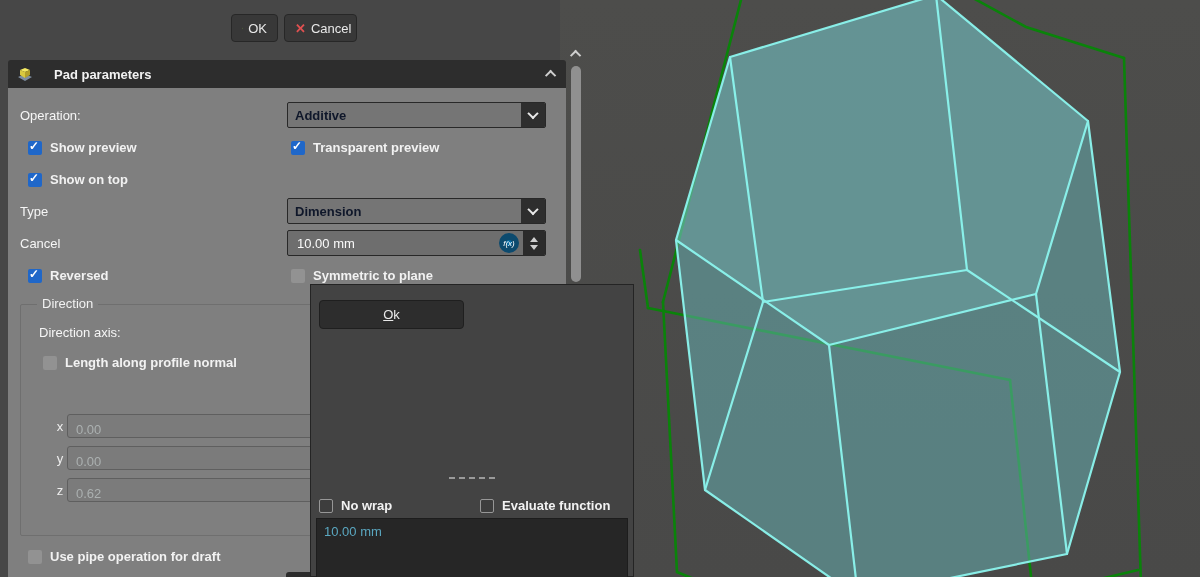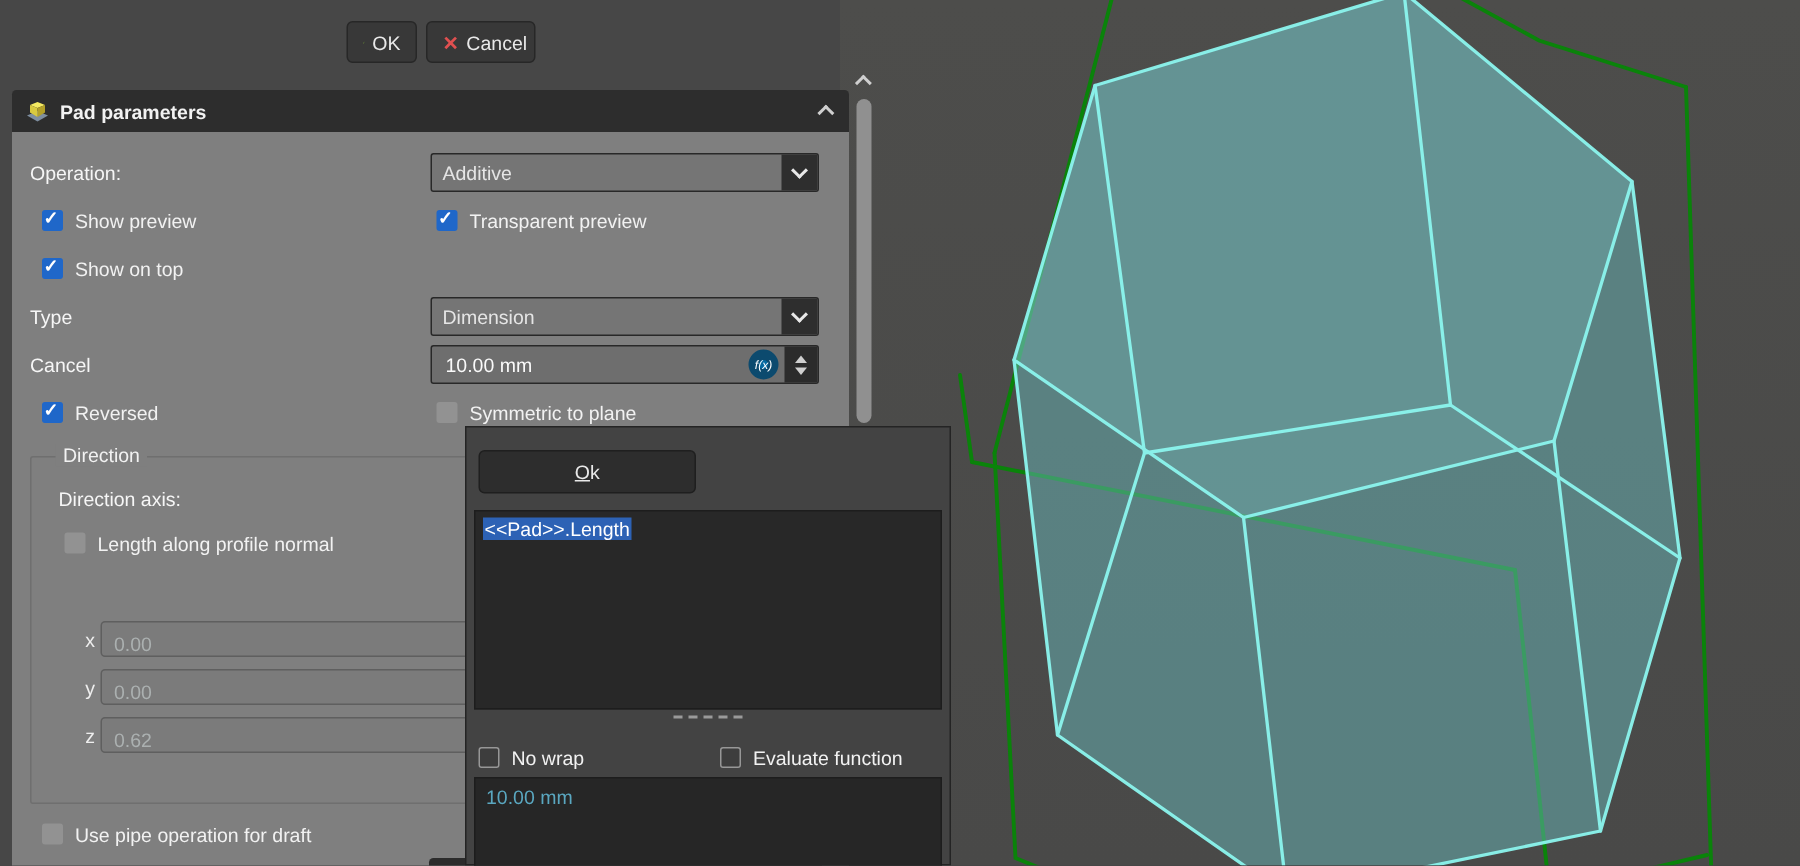--- a/index.html
+++ b/index.html
@@ -26,33 +26,33 @@
   .btn-cancel { left:284px; width:73px; }
   .cancel-x { color:#e05050; font-weight:bold; font-size:13px; }
 
   
   .panel { position:absolute; left:8px; top:60px; width:558px; height:517px; z-index:2; }
   .panel-header {
     position:absolute; left:0; top:0; width:100%; height:28px;
     background:#2d2d2d; border-radius:3px 3px 0 0;
     display:flex; align-items:center; padding:0 10px 0 8px;
   }
-  .panel-header .title { font-weight:bold; margin-left:6px; flex:1; }
+  .panel-header .title { font-weight:bold; margin-left:20px; flex:1; }
   .panel-body {
     position:absolute; left:0; top:28px; width:100%; height:534px;
     background:#7f7f7f; overflow:hidden;
   }
   .plabel { position:absolute; color:#f6f6f6; white-space:nowrap; }
 
   .dropdown {
     position:absolute; left:279px; width:259px; height:26px;
     background:#757575; border:1px solid #282828; border-radius:2px;
     display:flex; align-items:center; cursor:default;
   }
-  .dropdown .val { flex:1; padding-left:7px; color:#e5e5e5; }
+  .dropdown .val { flex:1; padding-left:7px; color:#0f172a;font-weight:bold; }
   .dropdown .arrow-box {
     width:24px; height:100%; background:#2e2e2e; border-radius:0 1px 1px 0;
     display:flex; align-items:center; justify-content:center;
   }
   .chev-down { width:8px; height:8px; border-right:2px solid #e8e8e8; border-bottom:2px solid #e8e8e8; transform:rotate(45deg) translate(-1px,-1px); }
   .chev-up-sm { width:8px; height:8px; border-right:2px solid #cfcfcf; border-bottom:2px solid #cfcfcf; transform:rotate(-135deg) translateY(-2px); }
 
   .spinbox {
     position:absolute; left:279px; width:259px; height:26px;
     background:#6e6e6e; border:1px solid #282828; border-radius:2px;
@@ -63,21 +63,21 @@
     width:20px; height:20px; border-radius:50%;
     background:#0369a1; border:7px solid #0c4a6e;
     color:#fff; font-size:8px; font-style:italic;
     display:flex; align-items:center; justify-content:center; margin-right:4px;
   }
   .spin-btns { width:22px; height:100%; background:#2b2b2b; display:flex; flex-direction:column; align-items:center; justify-content:center; gap:3px; border-radius:0 1px 1px 0; }
   .tri-up { width:0; height:0; border-left:4px solid transparent; border-right:4px solid transparent; border-bottom:5px solid #cfcfcf; }
   .tri-down { width:0; height:0; border-left:4px solid transparent; border-right:4px solid transparent; border-top:5px solid #cfcfcf; }
 
   
-  .cbrow { position:absolute; display:flex; align-items:flex-start; gap:8px; }
+  .cbrow { position:absolute; display:flex; align-items:center; gap:8px;font-weight:bold; }
   .cb { width:14px; height:14px; border-radius:2px; background:#929292; position:relative; flex:none; }
   .cb.checked { background:#1f67c9; }
   .cb.checked::after {
     content:"✓"; position:absolute; left:1px; top:-2px;
     color:#fff; font-size:12px; font-weight:bold;
   }
   .cb.dark { background:#3d3d3d; border:1px solid #979797; }
 
   
   .group {
@@ -280,23 +280,20 @@
 
     <div class="partial-widget"></div>
   </div>
 </div>
 
 <div class="dialog">
   <div class="dlg-btn dlg-ok">
     <span>Ok</span>
   </div>
 
-  <div class="dlg-textarea">
-    <span class="selection">&lt;&lt;Pad&gt;&gt;.Length</span>
-  </div>
 
   <div class="splitter">
       <i></i>
       <i></i>
       <i></i>
       <i></i>
       <i></i>
     </div>
 
   <div class="cbrow" style="left:8px; top:213px;">

